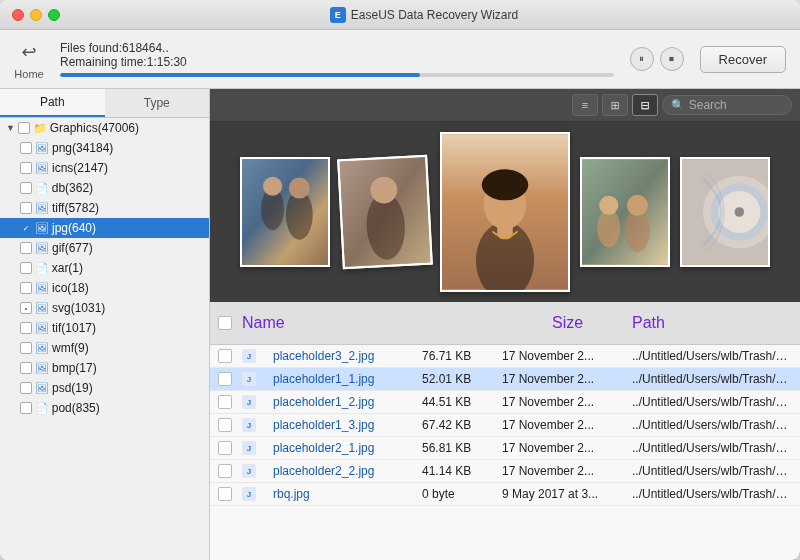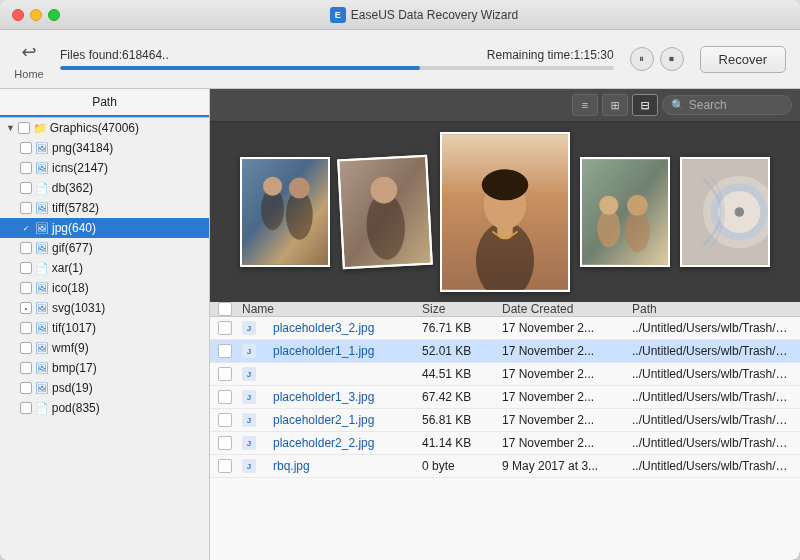--- a/index.html
+++ b/index.html
@@ -103,20 +103,21 @@
       flex: 1;
       display: flex;
       flex-direction: column;
       gap: 4px;
     }
     .progress-info {
       display: flex;
       justify-content: space-between;
       font-size: 12px;
       color: #333;
+      flex-direction: column;
     }
     .progress-bar-bg {
       height: 4px;
       background: #d0d0d0;
       border-radius: 2px;
       overflow: hidden;
     }
     .progress-bar-fill {
       height: 100%;
       background: #2a7ad4;
@@ -329,25 +330,25 @@
 
     
     .file-list {
       flex: 1;
       background: #f8f8f8;
       overflow-y: auto;
     }
     .file-list-header {
       display: flex;
       align-items: center;
-      padding: 0 8px;
+      padding: 12px 8px;
       background: #e0e0e0;
       border-bottom: 1px solid #c8c8c8;
-      font-size: 12px;
-      color: #404040;
+      font-size: 16px;
+      color: #6d28d9;
       font-weight: 500;
       position: sticky;
       top: 0;
     }
     .col-check { width: 24px; flex-shrink: 0; }
     .col-name { flex: 1; }
     .col-size { width: 80px; flex-shrink: 0; }
     .col-date { width: 130px; flex-shrink: 0; }
     .col-path { width: 160px; flex-shrink: 0; }
     .file-row {
@@ -435,20 +436,21 @@
       <div class="ctrl-btn">⏹</div>
     </div>
     <button class="recover-btn">Recover</button>
   </div>
 
   <div class="main-content">
 
     <div class="sidebar">
       <div class="sidebar-tabs">
         <button class="sidebar-tab active">Path</button>
+        <button class="sidebar-tab inactive">Type</button>
       </div>
       <div class="sidebar-tree">
 
         <div class="tree-item">
           <span class="expand-arrow">▼</span>
           <div class="item-checkbox"></div>
           <span class="item-icon orange">📁</span>
           <span class="item-label">Graphics(47006)</span>
         </div>
 
@@ -658,21 +660,20 @@
       </div>
 
       <div class="file-list">
 
         <div class="file-list-header">
           <div class="col-check">
             <div class="file-checkbox"></div>
           </div>
           <div class="col-name">Name</div>
           <div class="col-size">Size</div>
-          <div class="col-date">Date Created</div>
           <div class="col-path">Path</div>
         </div>
 
         <div class="file-row">
           <div class="col-check">
               <div class="file-checkbox"></div>
             </div>
           <div class="file-name-cell">
             <div class="file-type-icon">J</div>
             <span class="truncate col-name">placeholder3_2.jpg</span>
@@ -694,20 +695,21 @@
           <div class="col-date truncate">17 November 2...</div>
           <div class="col-path truncate">../Untitled/Users/wlb/Trash/paul'...</div>
         </div>
 
         <div class="file-row">
           <div class="col-check">
               <div class="file-checkbox"></div>
             </div>
           <div class="file-name-cell">
             <div class="file-type-icon">J</div>
+            <span class="truncate col-name">placeholder1_2.jpg</span>
           </div>
           <div class="col-size truncate">44.51 KB</div>
           <div class="col-date truncate">17 November 2...</div>
           <div class="col-path truncate">../Untitled/Users/wlb/Trash/paul'...</div>
         </div>
 
         <div class="file-row">
           <div class="col-check">
               <div class="file-checkbox"></div>
             </div>

